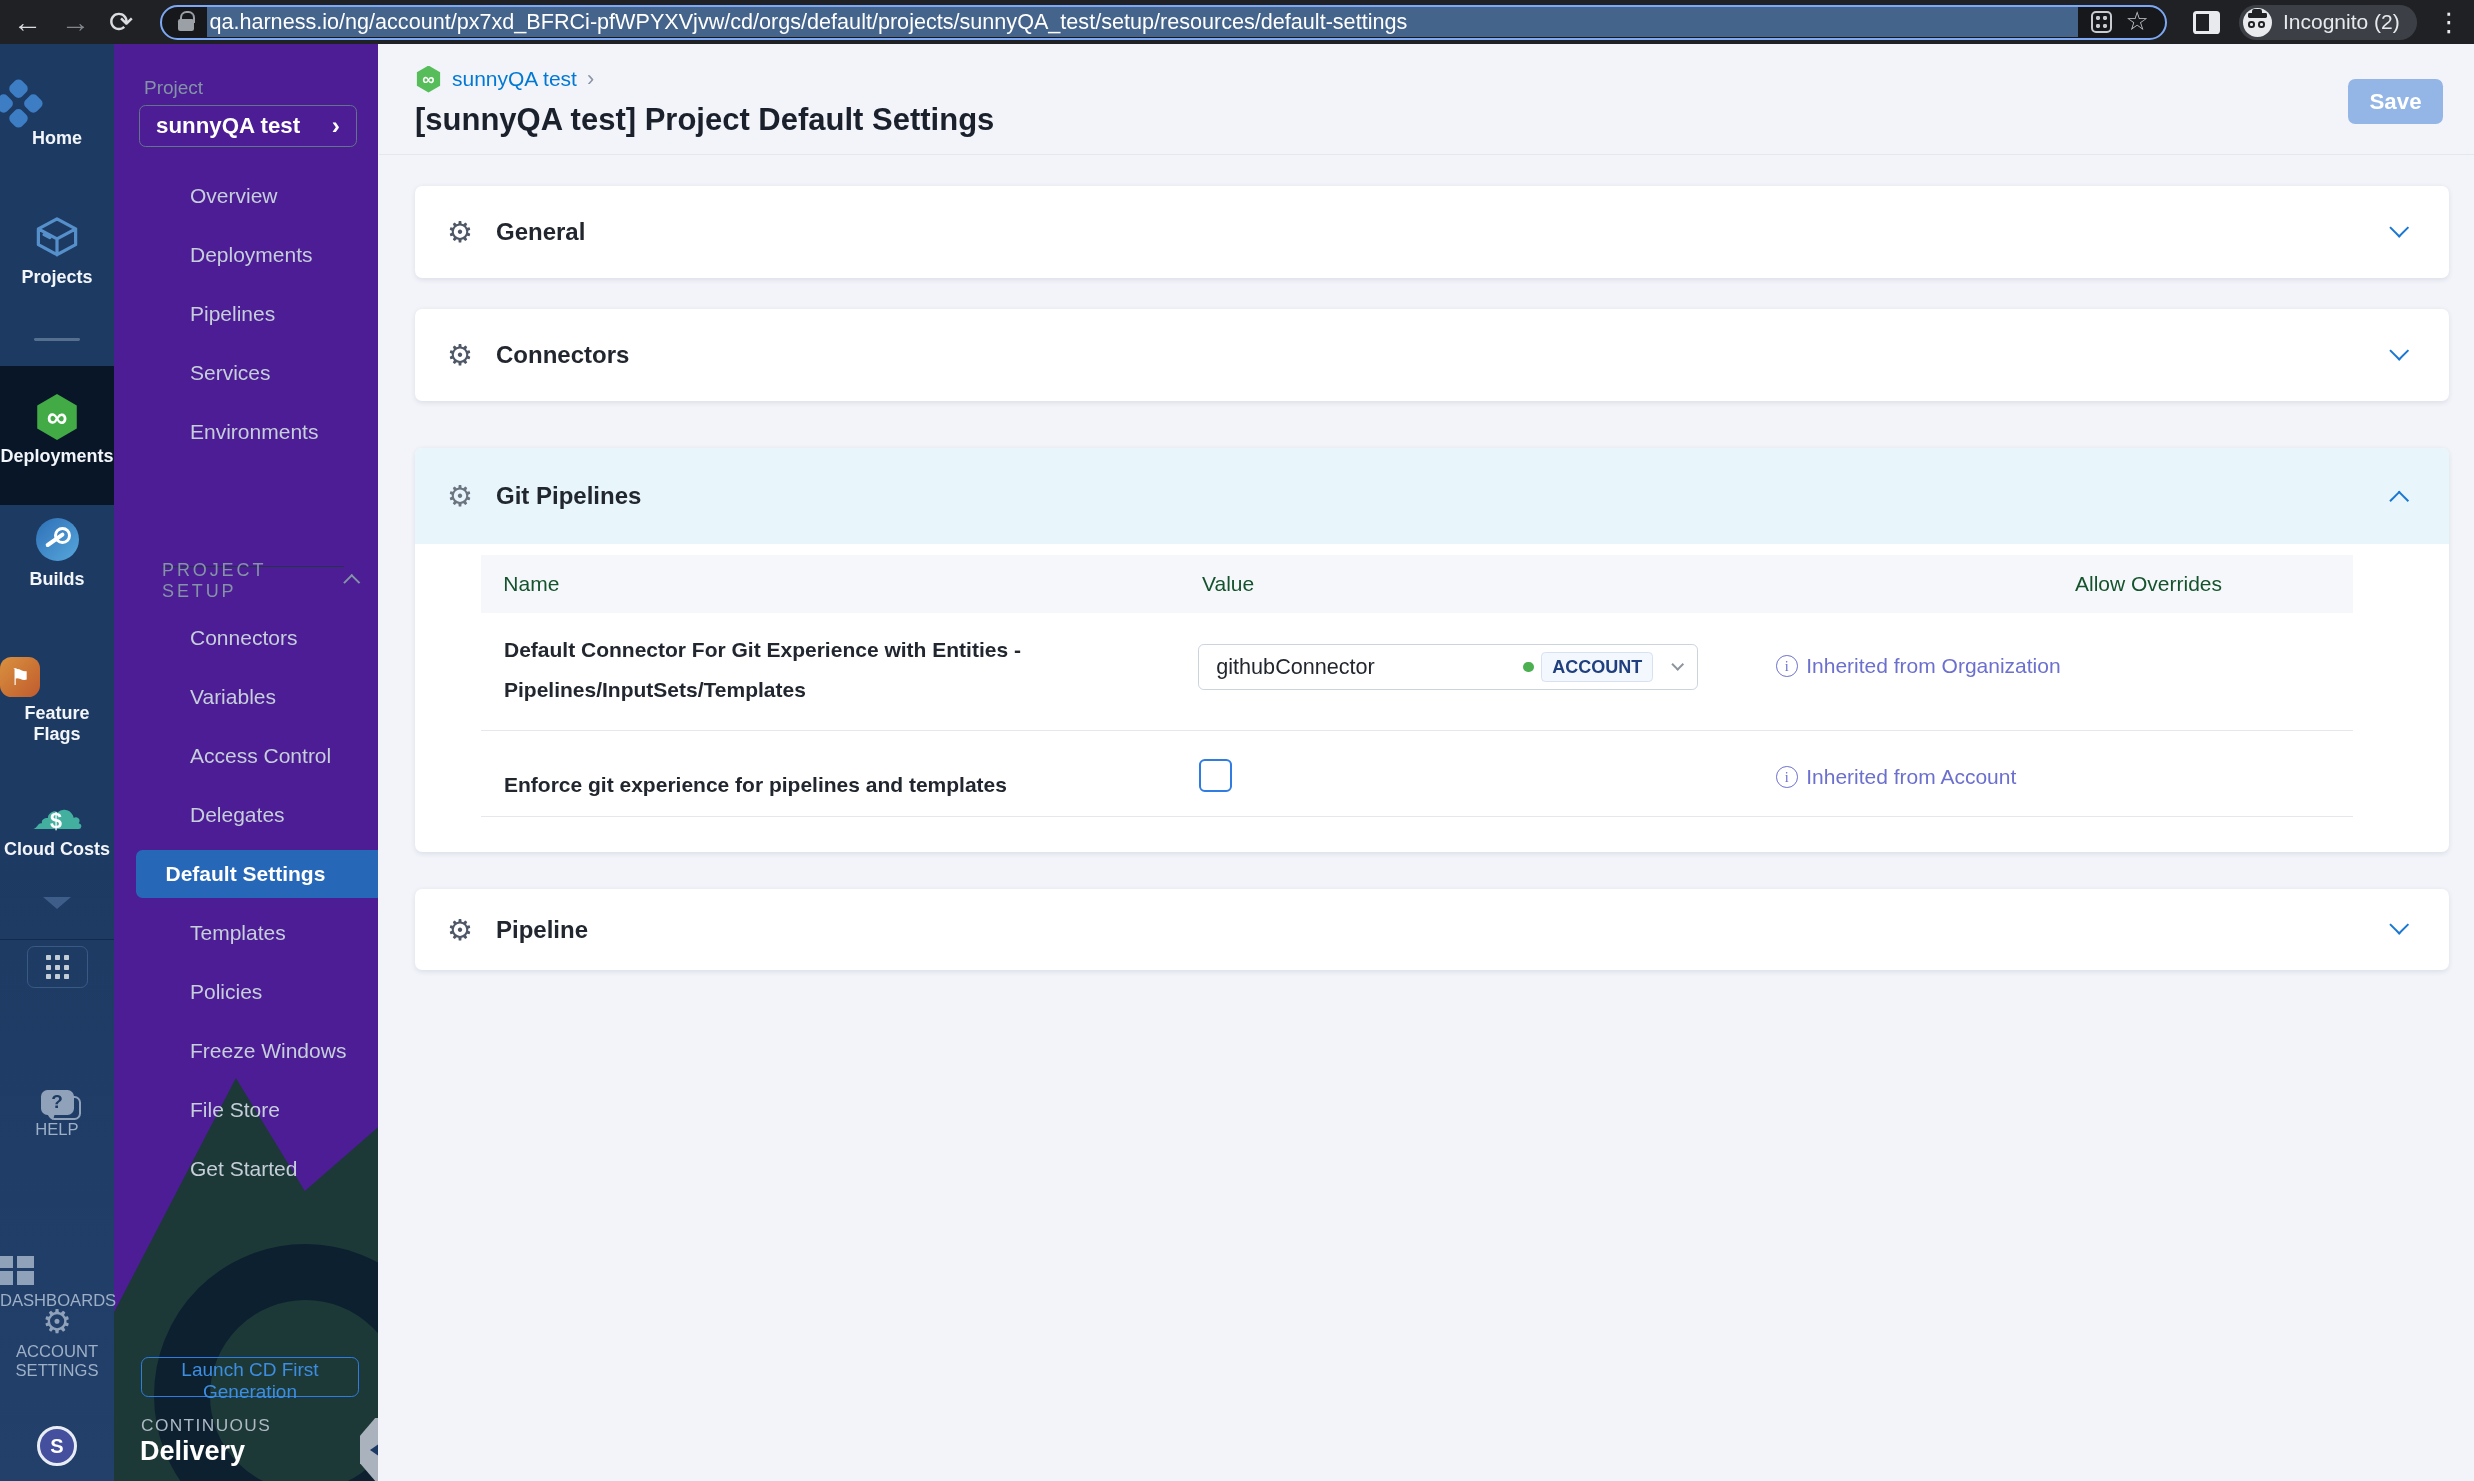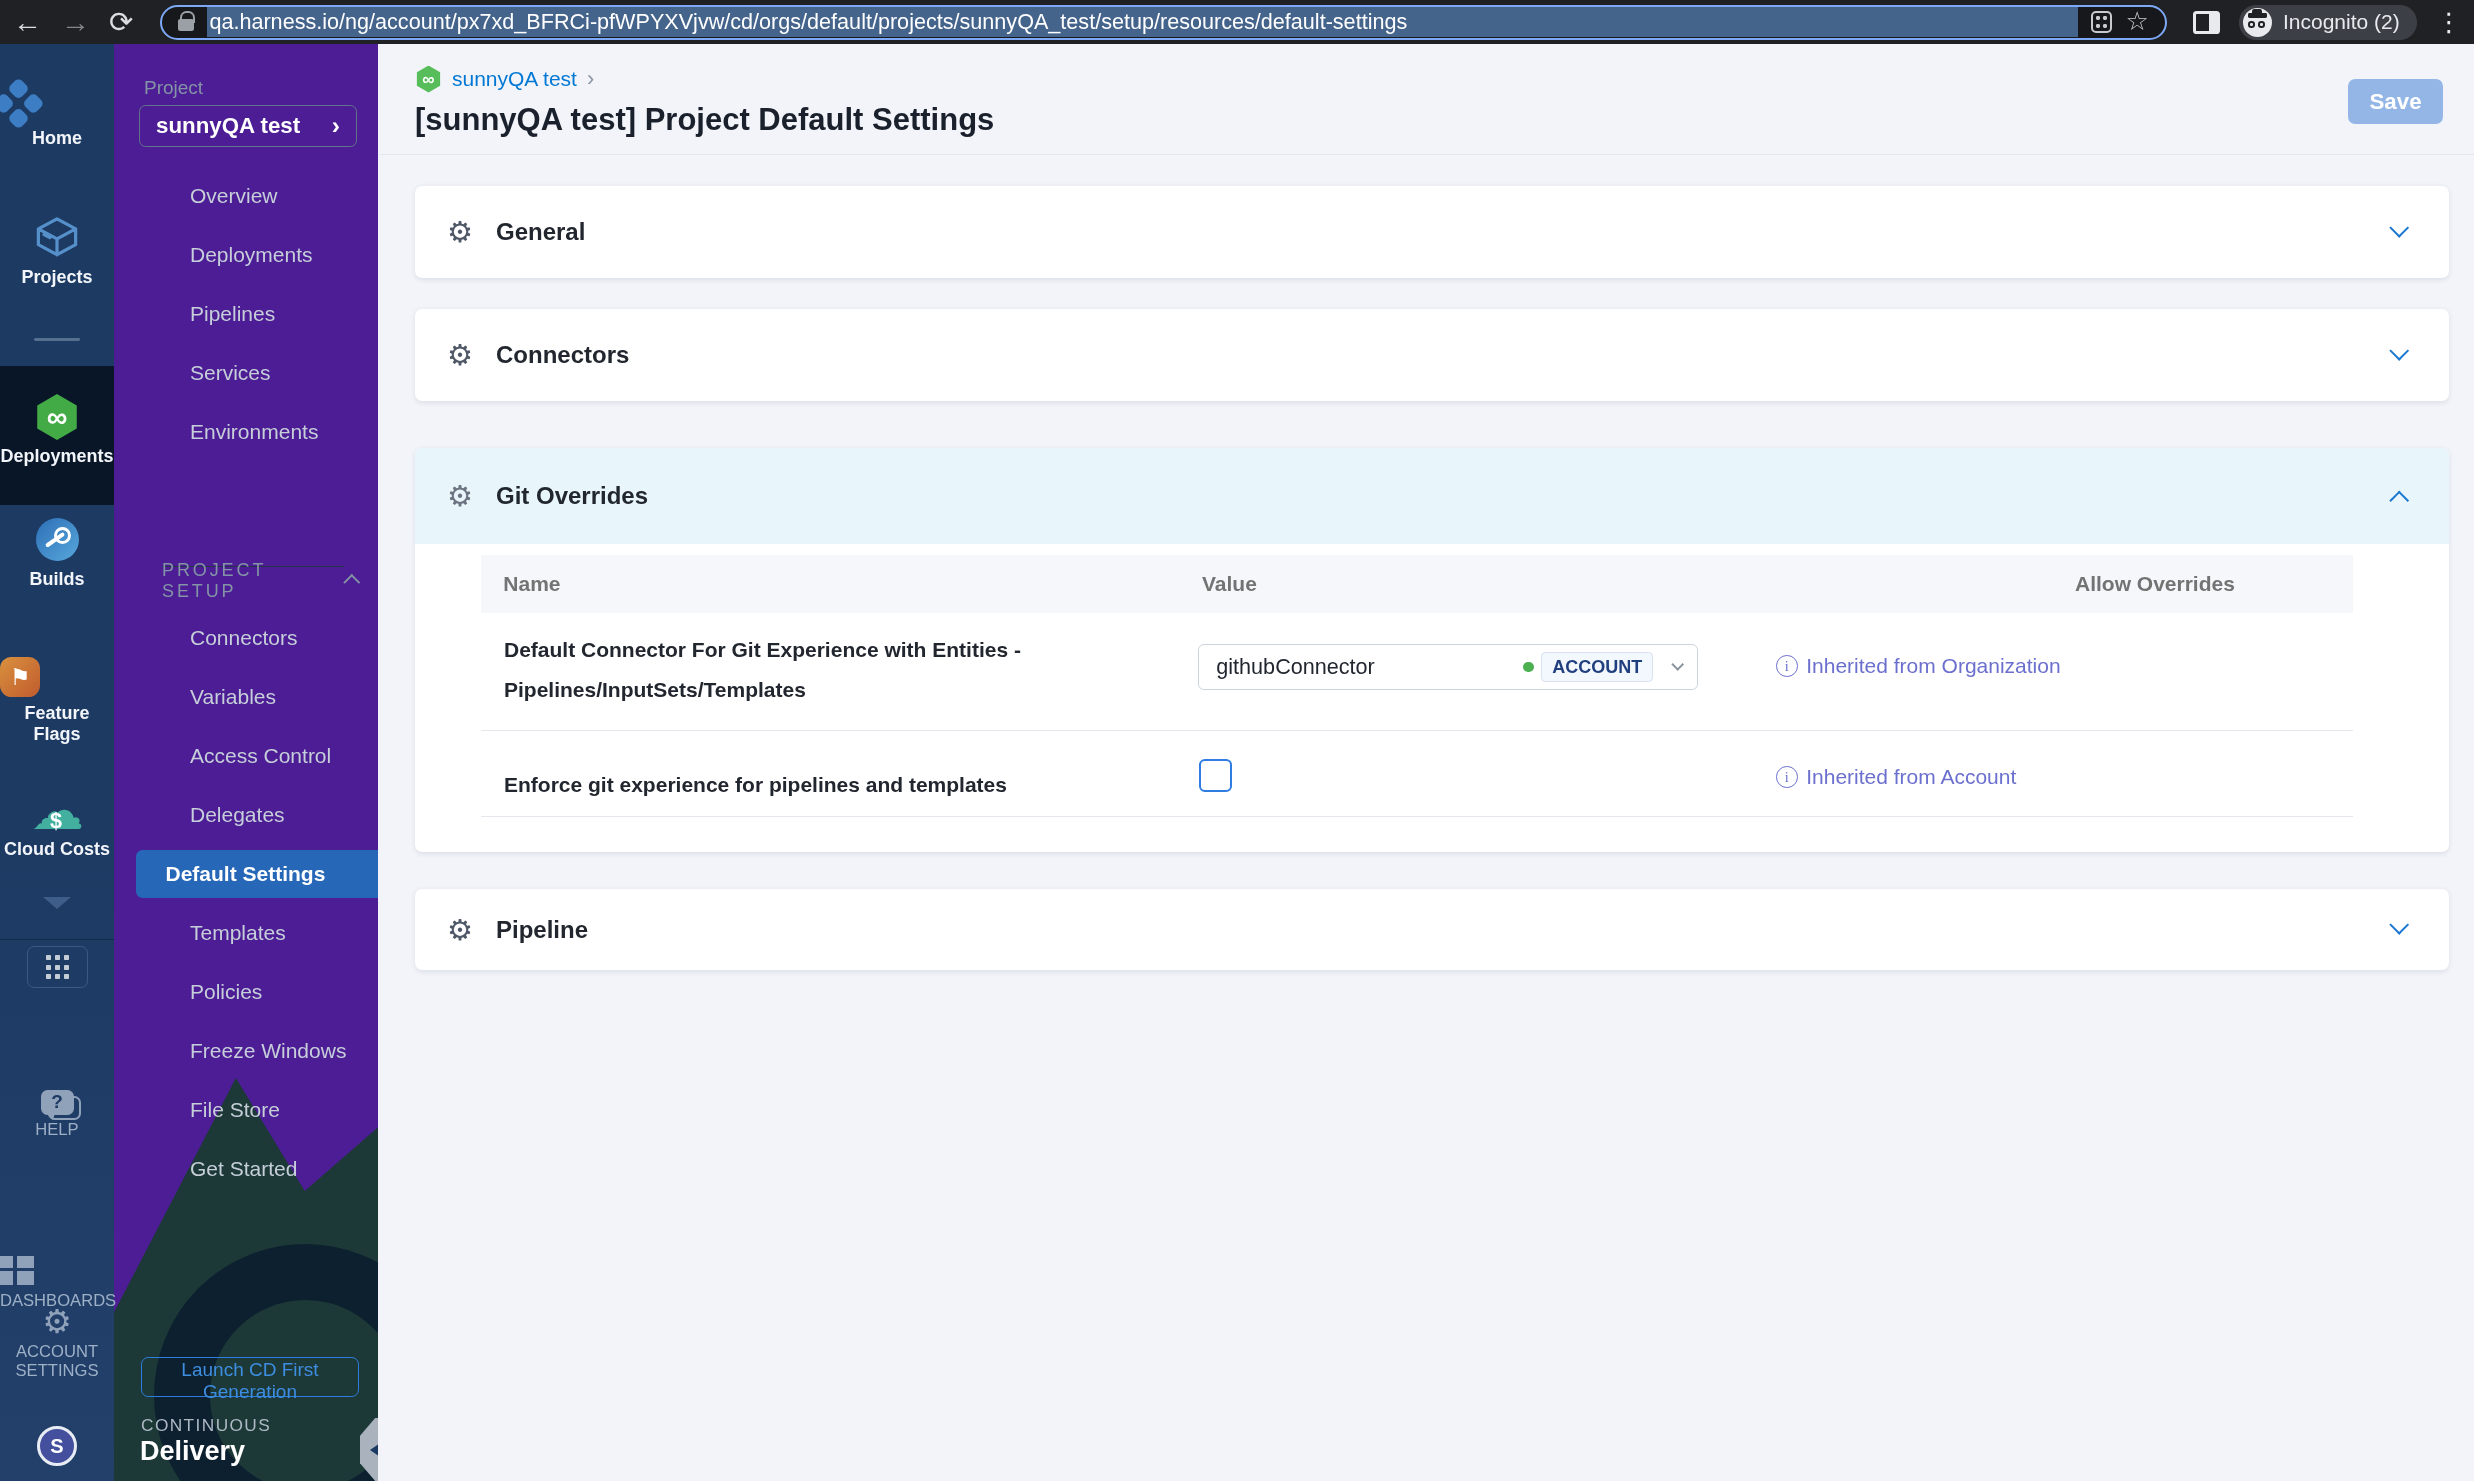--- a/index.html
+++ b/index.html
@@ -136,21 +136,21 @@
   .chevb.up { transform:rotate(-135deg) translate(-2.9px,-2.9px); }
 
   #card-general { top:142px; height:92px; }
   #card-connectors { top:265px; height:92px; }
   #card-git { top:404px; height:404px; }
   #card-pipeline { top:845px; height:81px; }
   .git-head { position:absolute; top:0; left:0; width:100%; height:96px; background:#e8f5fb; border-radius:7.2px 7.2px 0 0; }
   .git-head .gear { color:#6b7480; }
 
   .band { position:absolute; left:66px; top:107px; width:1872px; height:58px; background:#f6f7fa; }
-  .band span { position:absolute; top:17.3px; font-size:21px; font-weight:700; color:#737373; }
+  .band span { position:absolute; top:17.3px; font-size:21px; font-weight:400; color:#14532d; }
   .band .h0 { left:22.3px; } .band .h1 { left:721px; } .band .h2 { left:1594px; }
 
   .row-name { position:absolute; left:89px; font-size:21px; font-weight:600; color:#22272f; line-height:40px; width:663px; }
   .gh-select { position:absolute; left:783px; top:196px; width:500px; height:46px; background:#fff;
                border:1.4px solid #ccd3dc; border-radius:5.8px; display:flex; align-items:center;
                padding:0 14.4px 0 17.3px; cursor:pointer; }
   .gh-select .val { font-size:21.6px; color:#22272f; }
   .gh-select .dot { width:10.8px; height:10.8px; border-radius:50%; background:#4caf50; margin-left:auto; }
   .scope-tag { margin-left:7.2px; padding:3.6px 10px; background:#f3f7fe; border:1.4px solid #d8e0f2; border-radius:4.3px;
                font-size:18px; font-weight:700; color:#203f7e; }
@@ -341,21 +341,21 @@
         <span class="gear">⚙</span>
         <span class="ttl">Connectors</span>
         <span class="chevb down"></span>
       </div>
     </div>
 
     <div class="card" id="card-git">
       <div class="git-head">
         <div class="card-head">
           <span class="gear">⚙</span>
-          <span class="ttl">Git Overrides</span>
+          <span class="ttl">Git Pipelines</span>
           <span class="chevb up"></span>
         </div>
       </div>
 
       <div class="band">
         <span class="h0">Name</span>
         <span class="h1">Value</span>
         <span class="h2">Allow Overrides</span>
       </div>
 

